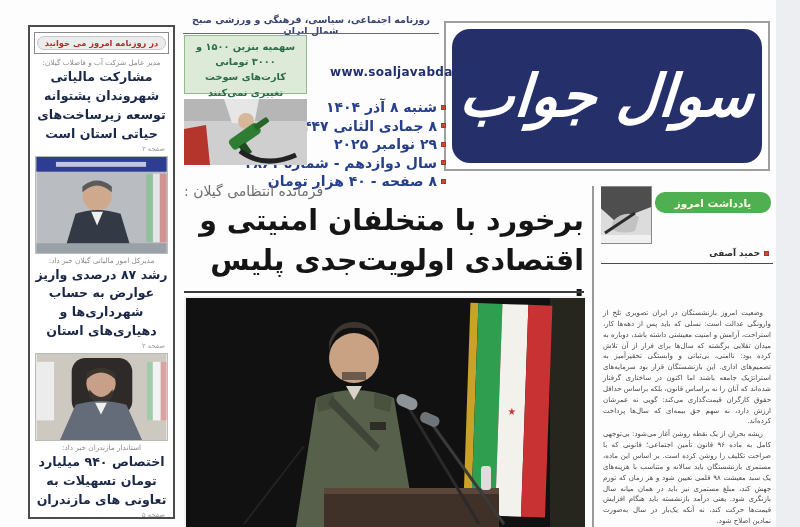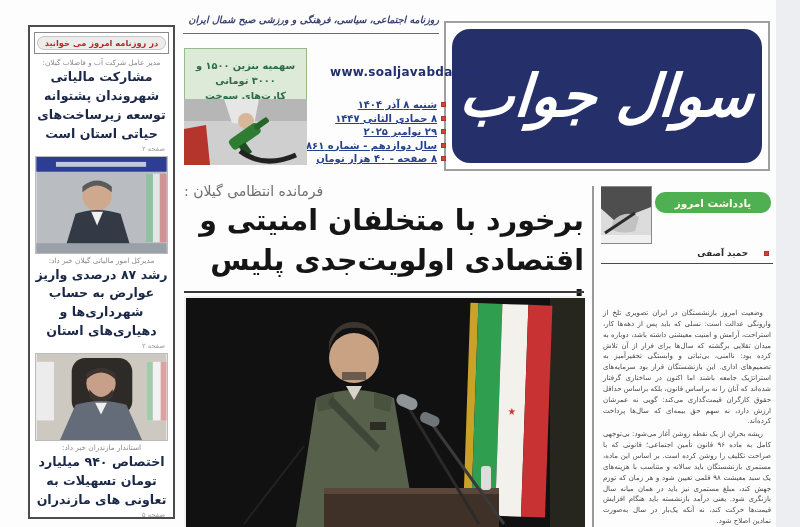--- a/index.html
+++ b/index.html
@@ -11,37 +11,37 @@
 
   
   .masthead-frame { position:absolute; left:444px; top:21px; width:326px; height:150px;
     border:2px solid #9f9f9f; background:#fff; padding:6px; }
   .masthead-plate { width:100%; height:100%; background:#25306b; border-radius:18px;
     display:flex; align-items:center; justify-content:center; }
   .masthead-title { color:#fff; font-size:58px; font-weight:bold; font-style:italic;
     letter-spacing:2px; direction:rtl; transform:skewX(-4deg); }
 
   
-  .tagline { position:absolute; left:183px; top:14px; width:256px; text-align:right;
-    font-size:9.5px; font-weight:bold; color:#3a4470; direction:rtl;font-style:italic; }
+  .tagline { position:absolute; left:183px; top:14px; width:256px; text-align:center;
+    font-size:9.5px; font-weight:bold; color:#3a4470; direction:rtl; }
   .tagline-rule { position:absolute; left:183px; top:33px; width:256px; height:0;
     border-top:1.5px solid #6a6a6a; }
   .website { position:absolute; left:330px; top:65px; width:116px; text-align:center;
     font-size:12px; font-weight:bold; color:#21306e; letter-spacing:.3px; }
 
   
   .dates { position:absolute; left:306px; top:99px; width:140px; direction:rtl; }
   .date-row { display:flex; align-items:center; justify-content:flex-start; gap:4px;
     margin-bottom:2.5px; }
   .sq-bullet { width:5px; height:5px; background:#d04a2a; border:1px solid #a33; flex:0 0 auto; }
-  .date-text { font-size:10px; font-weight:bold; color:#27408b; white-space:nowrap;text-decoration:underline; }
-
-  
-  .teaser { position:absolute; left:184px; top:48px; width:123px; height:59px;
-    background:#dcead7; border:1px solid #94ba8c; direction:rtl; padding:9px 3px 2px; }
+  .date-text { font-size:14px; font-weight:bold; color:#27408b; white-space:nowrap; }
+
+  
+  .teaser { position:absolute; left:184px; top:35px; width:123px; height:59px;
+    background:#dcead7; border:1px solid #94ba8c; direction:rtl; padding:3px 3px 2px; }
   .teaser-line { text-align:center; font-size:9.8px; font-weight:bold; color:#2c6b4a; line-height:1.55; }
   .teaser-page { text-align:left; font-size:6.5px; color:#7f8a7f; margin-top:1px; padding-left:3px; }
   .fuel-photo { position:absolute; left:184px; top:99px; width:123px; height:66px; overflow:hidden; }
 
   
   .sidebar { position:absolute; left:28px; top:25px; width:147px; height:494px;
     border:2px solid #4c4c4c; background:#fff; padding:5px 4px; direction:rtl; overflow:hidden; }
   .sb-header { border:1px solid #8a8a8a; padding:3px 2px; display:flex; align-items:center;
     justify-content:center; gap:9px; margin-bottom:4px; }
   .tri { width:0; height:0; border-top:6px solid transparent; border-bottom:6px solid transparent; }
@@ -68,21 +68,21 @@
   
   .vdiv { position:absolute; left:592px; top:186px; width:2px; height:341px; background:#9a9a9a; }
   .note-col { position:absolute; left:601px; top:186px; width:172px; height:341px;
     direction:rtl; overflow:hidden; }
   .note-photo { position:absolute; left:-5px; top:0; width:56px; height:58px;
     border:1px solid #888; overflow:hidden; }
   .note-banner { position:absolute; left:54px; top:6px; width:116px; height:21px;
     background:#4fb052; border-radius:10px; display:flex; align-items:center; justify-content:center; }
   .note-banner-text { color:#fdfbe8; font-size:10.5px; font-weight:bold; }
   .note-author-row { position:absolute; top:62px; right:4px; left:0; display:flex;
-    align-items:center; gap:16px; }
+    align-items:center; gap:4px; }
   .note-author { font-size:8.8px; font-weight:bold; color:#2a2a2a; }
   .note-rule { position:absolute; top:77px; left:0; width:100%; border-top:1.5px solid #4a4a4a; }
   .note-title { position:absolute; top:83px; left:0; width:100%; text-align:center;
     font-size:11.3px; font-weight:800; color:#1e3c8c; line-height:1.55; }
   .note-body { position:absolute; top:122px; left:2px; width:168px; }
   .note-body p { font-size:7px; color:#464646; line-height:1.55; text-align:justify;
     text-indent:8px; margin-bottom:2px; }
 </style>
 </head>
 <body>

